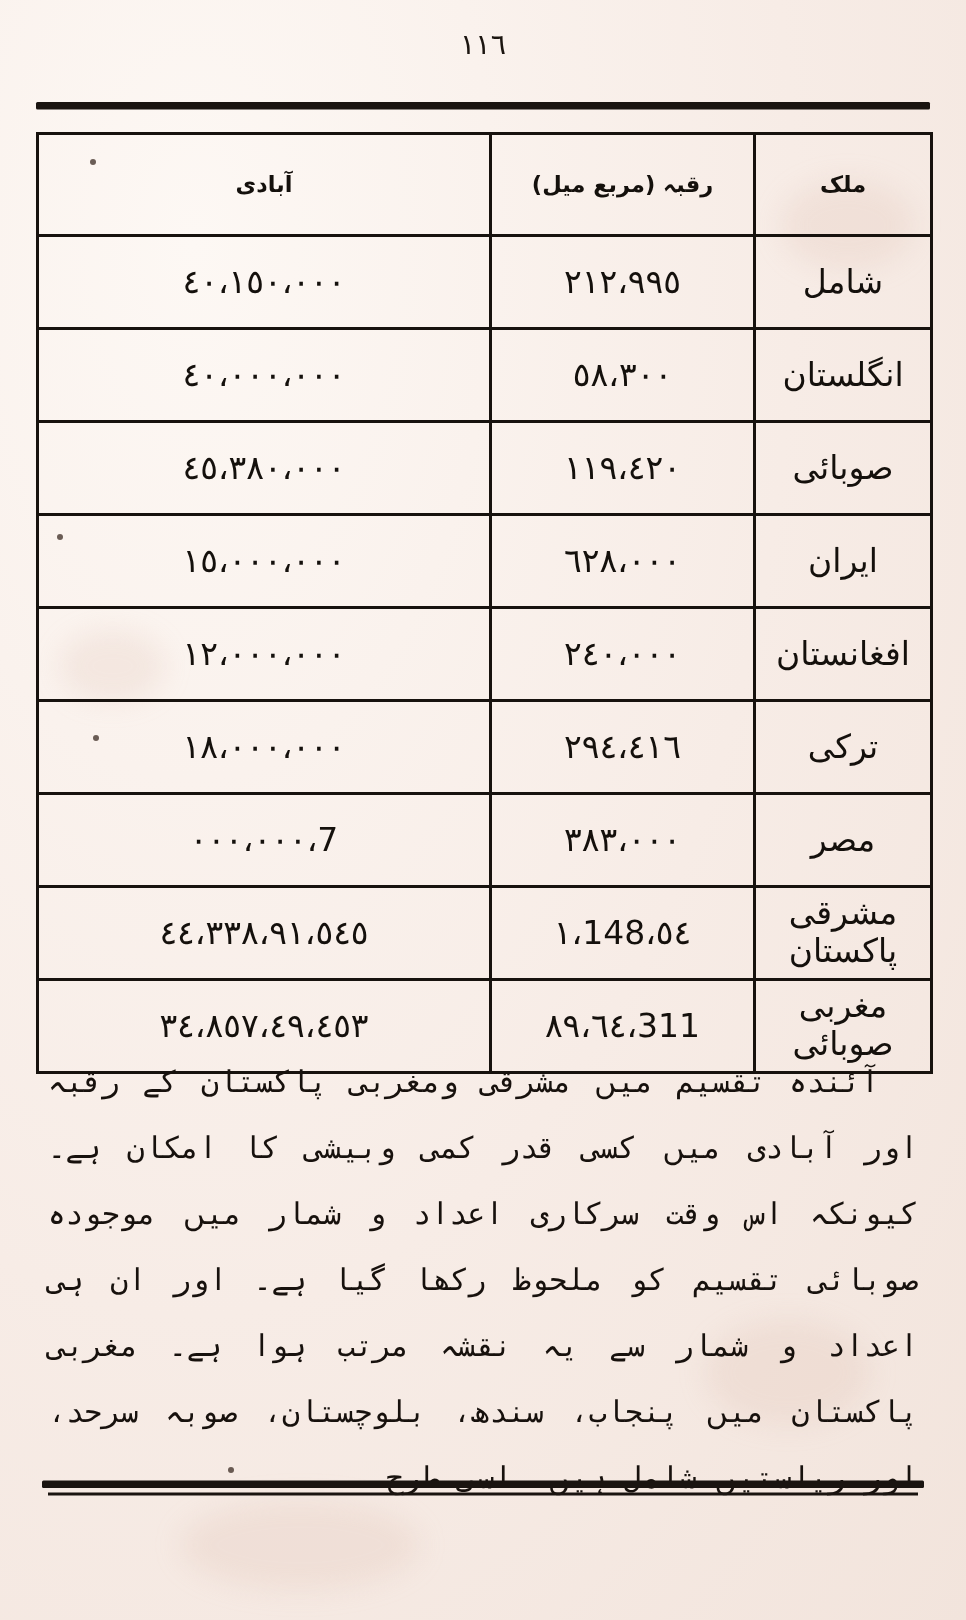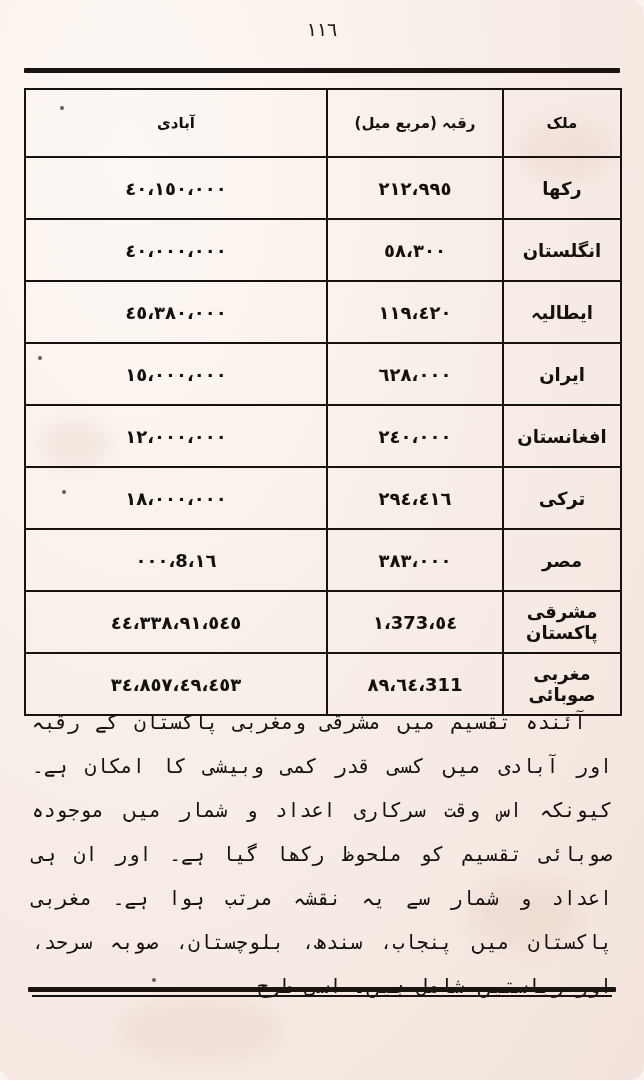--- a/index.html
+++ b/index.html
@@ -13,21 +13,20 @@
     position: relative;
     font-family: "DejaVu Sans", sans-serif;
     background: #faf3ee;
   }
   .page {
     position: absolute;
     inset: 0;
     background:
       radial-gradient(ellipse at 20% 15%, #fdf8f4 0%, #f7ece6 55%, #f2e4dc 100%);
     overflow: hidden;
-    border-radius: 15px;
   }
   
   .blotch {
     position: absolute;
     border-radius: 50%;
     background: rgba(214, 176, 158, 0.18);
     filter: blur(9px);
     pointer-events: none;
   }
   .page-number {
@@ -76,24 +75,24 @@
     border-collapse: collapse;
     direction: rtl;
     table-layout: fixed;
   }
   table.data td, table.data th {
     border: 2px solid #17120e;
     height: 56px;
     text-align: center;
     vertical-align: middle;
     font-family: "DejaVu Sans", sans-serif;
-    font-size: 18px;
+    font-size: 22px;
     color: #14100c;
     padding: 2px 6px;
-    font-weight: 700;
+    font-weight: 400;
     letter-spacing: 0.5px;
   }
   table.data .col-country { width: 118px; }
   table.data .col-area { width: 176px; }
   table.data .col-pop { width: 302px; }
 
   table.data thead th {
     height: 62px;
     font-size: 15px;
     font-weight: 700;
@@ -147,31 +146,31 @@
     </colgroup>
     <thead>
       <tr>
         <th>ملک</th>
         <th>رقبہ (مربع میل)</th>
         <th>آبادی</th>
       </tr>
     </thead>
     <tbody>
       <tr>
-        <td class="cell-country">رکھا</td>
+        <td class="cell-country">شامل</td>
         <td class="cell-area">٢١٢،٩٩٥</td>
         <td class="cell-pop">٤٠،١٥٠،٠٠٠</td>
       </tr>
       <tr>
         <td class="cell-country">انگلستان</td>
         <td class="cell-area">٥٨،٣٠٠</td>
         <td class="cell-pop">٤٠،٠٠٠،٠٠٠</td>
       </tr>
       <tr>
-        <td class="cell-country">ایطالیہ</td>
+        <td class="cell-country">صوبائی</td>
         <td class="cell-area">١١٩،٤٢٠</td>
         <td class="cell-pop">٤٥،٣٨٠،٠٠٠</td>
       </tr>
       <tr>
         <td class="cell-country">ایران</td>
         <td class="cell-area">٦٢٨،٠٠٠</td>
         <td class="cell-pop">١٥،٠٠٠،٠٠٠</td>
       </tr>
       <tr>
         <td class="cell-country">افغانستان</td>
@@ -179,25 +178,25 @@
         <td class="cell-pop">١٢،٠٠٠،٠٠٠</td>
       </tr>
       <tr>
         <td class="cell-country">ترکی</td>
         <td class="cell-area">٢٩٤،٤١٦</td>
         <td class="cell-pop">١٨،٠٠٠،٠٠٠</td>
       </tr>
       <tr>
         <td class="cell-country">مصر</td>
         <td class="cell-area">٣٨٣،٠٠٠</td>
-        <td class="cell-pop">١٦،8،٠٠٠</td>
+        <td class="cell-pop">7،٠٠٠،٠٠٠</td>
       </tr>
       <tr>
         <td class="cell-country">مشرقی پاکستان</td>
-        <td class="cell-area">٥٤،373،١</td>
+        <td class="cell-area">٥٤،148،١</td>
         <td class="cell-pop">٤٤،٣٣٨،٩١،٥٤٥</td>
       </tr>
       <tr>
         <td class="cell-country">مغربی صوبائی</td>
         <td class="cell-area">311،٨٩،٦٤</td>
         <td class="cell-pop">٣٤،٨٥٧،٤٩،٤٥٣</td>
       </tr>
     </tbody>
   </table>
 

